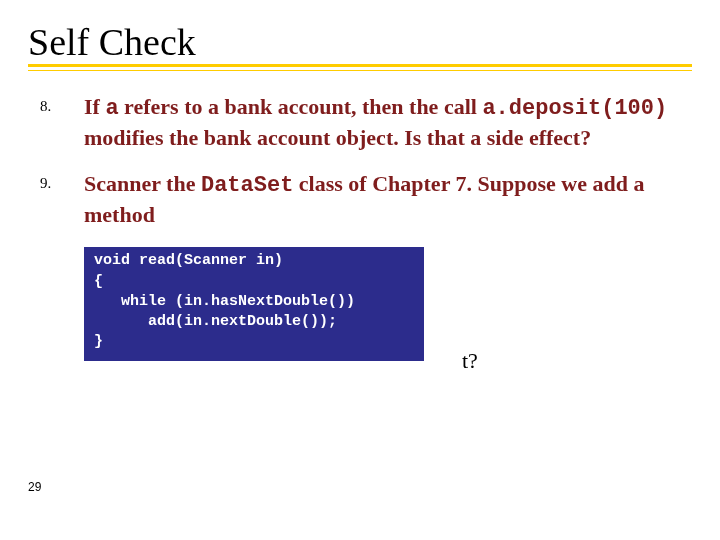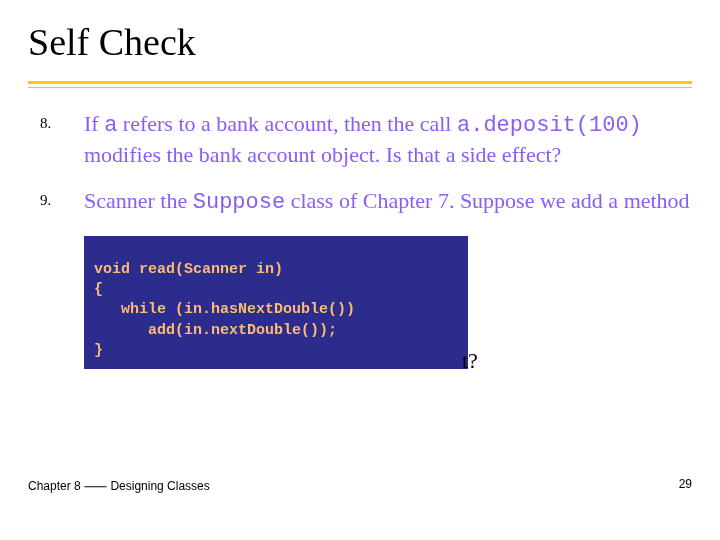--- a/index.html
+++ b/index.html
@@ -15,21 +15,21 @@
     height: 540px;
     background: #fff;
     position: relative;
     padding: 20px 28px 0 28px;
   }
   .title {
     font-family: 'Comic Sans MS', 'Chalkboard', cursive;
     font-size: 38px;
     font-weight: normal;
     color: #000;
-    margin-bottom: 17px;
+    margin-bottom: 0;
   }
   .underline-wrap {
     margin-bottom: 22px;
   }
   .underline-thick {
     height: 3px;
     background: #ffcc00;
   }
   .underline-gap {
     height: 3px;
@@ -49,40 +49,41 @@
     font-family: 'Comic Sans MS', cursive;
     font-size: 15px;
     color: #000;
     width: 44px;
     flex-shrink: 0;
     padding-top: 5px;
   }
   .body {
     font-family: 'Comic Sans MS', cursive;
     font-size: 22px;
-    color: #8b5cf6;
+    color: #7f1d1d;
     line-height: 1.3;
     flex: 1;
+    font-weight: bold;
   }
   .mono {
     font-family: 'Courier New', monospace;
     font-size: 22px;
   }
   .codeblock {
     margin-left: 56px;
     margin-top: 6px;
     background: #2c2c8c;
-    color: #fdba74;
+    color: #ffffff;
     font-family: 'Courier New', monospace;
     font-weight: bold;
     font-size: 15px;
-    padding: 24px 10px 8px 10px;
+    padding: 4px 10px 8px 10px;
     line-height: 1.35;
     white-space: pre;
-    width: 384px;
+    width: 340px;
     position: relative;
   }
   .trail {
     position: absolute;
     left: 462px;
     top: 348px;
     font-family: 'Comic Sans MS', cursive;
     font-size: 22px;
     color: #000;
   }
@@ -115,32 +116,31 @@
     <div class="item">
       <div class="num">8.</div>
       <div class="body">
         <span>If </span><span class="mono">a</span><span> refers to a bank account, then the call </span><span class="mono">a.deposit(100)</span><span> modifies the bank account object. Is that a side effect?</span>
       </div>
     </div>
 
     <div class="item">
       <div class="num">9.</div>
       <div class="body">
-        <span>Scanner the </span><span class="mono">Suppose</span><span> class of Chapter 7. Suppose we add a method</span>
+        <span>Scanner the </span><span class="mono">DataSet</span><span> class of Chapter 7. Suppose we add a method</span>
       </div>
     </div>
 
   </div>
 
   <div class="codeblock">void read(Scanner in)
 {
    while (in.hasNextDouble())
       add(in.nextDouble());
 }</div>
 
   <div class="trail">t?</div>
 
   <div class="footer">
-    <span>Chapter 8 ⸺ Designing Classes</span>
     <span>29</span>
   </div>
 
 </div>
 
 </body></html>

